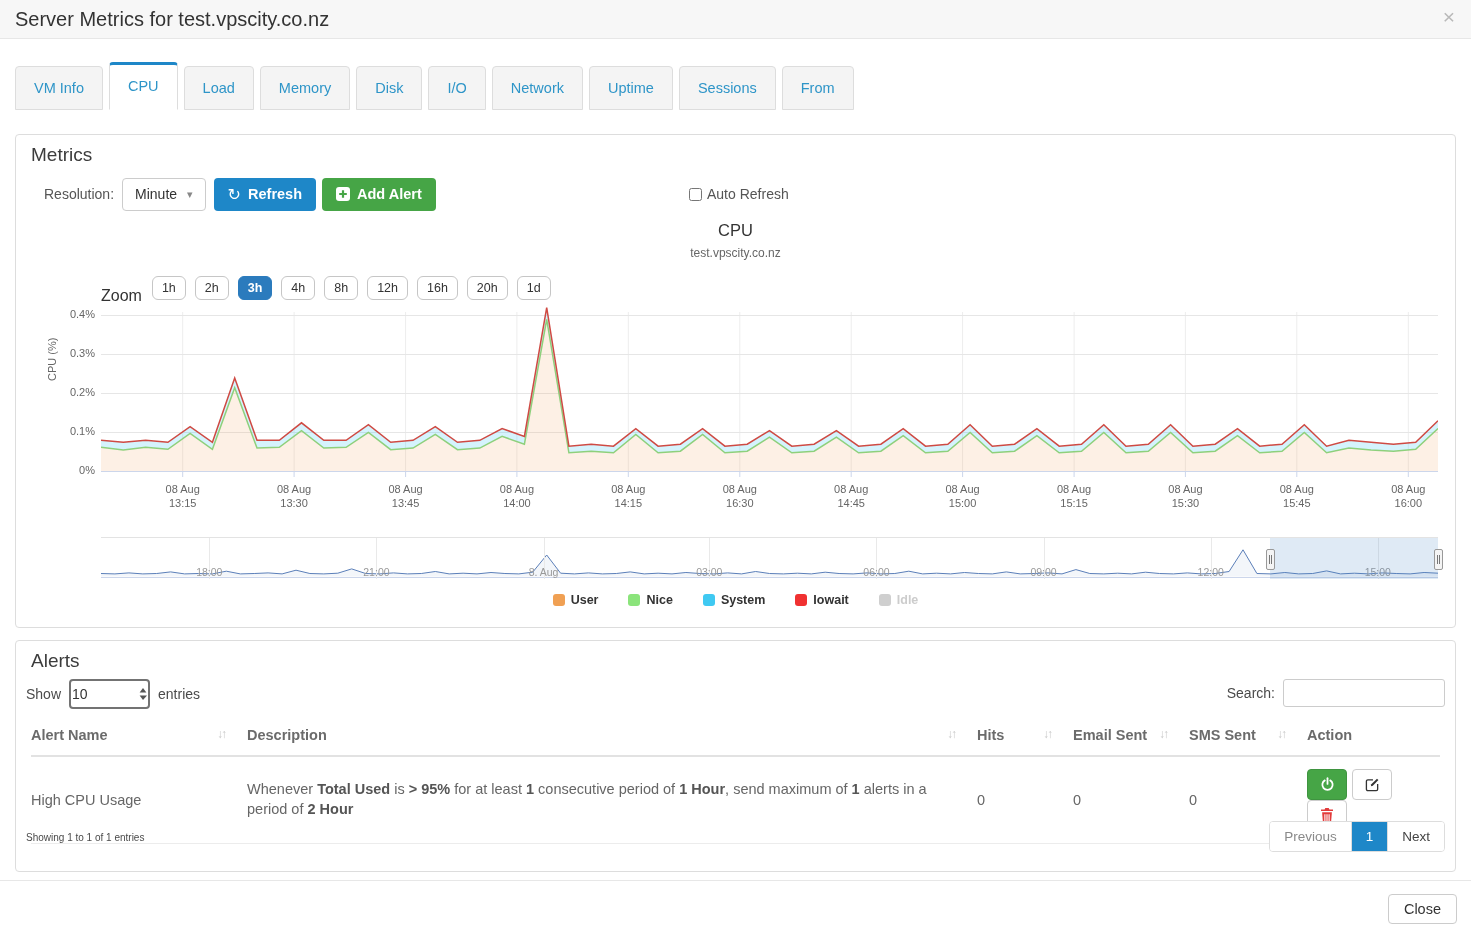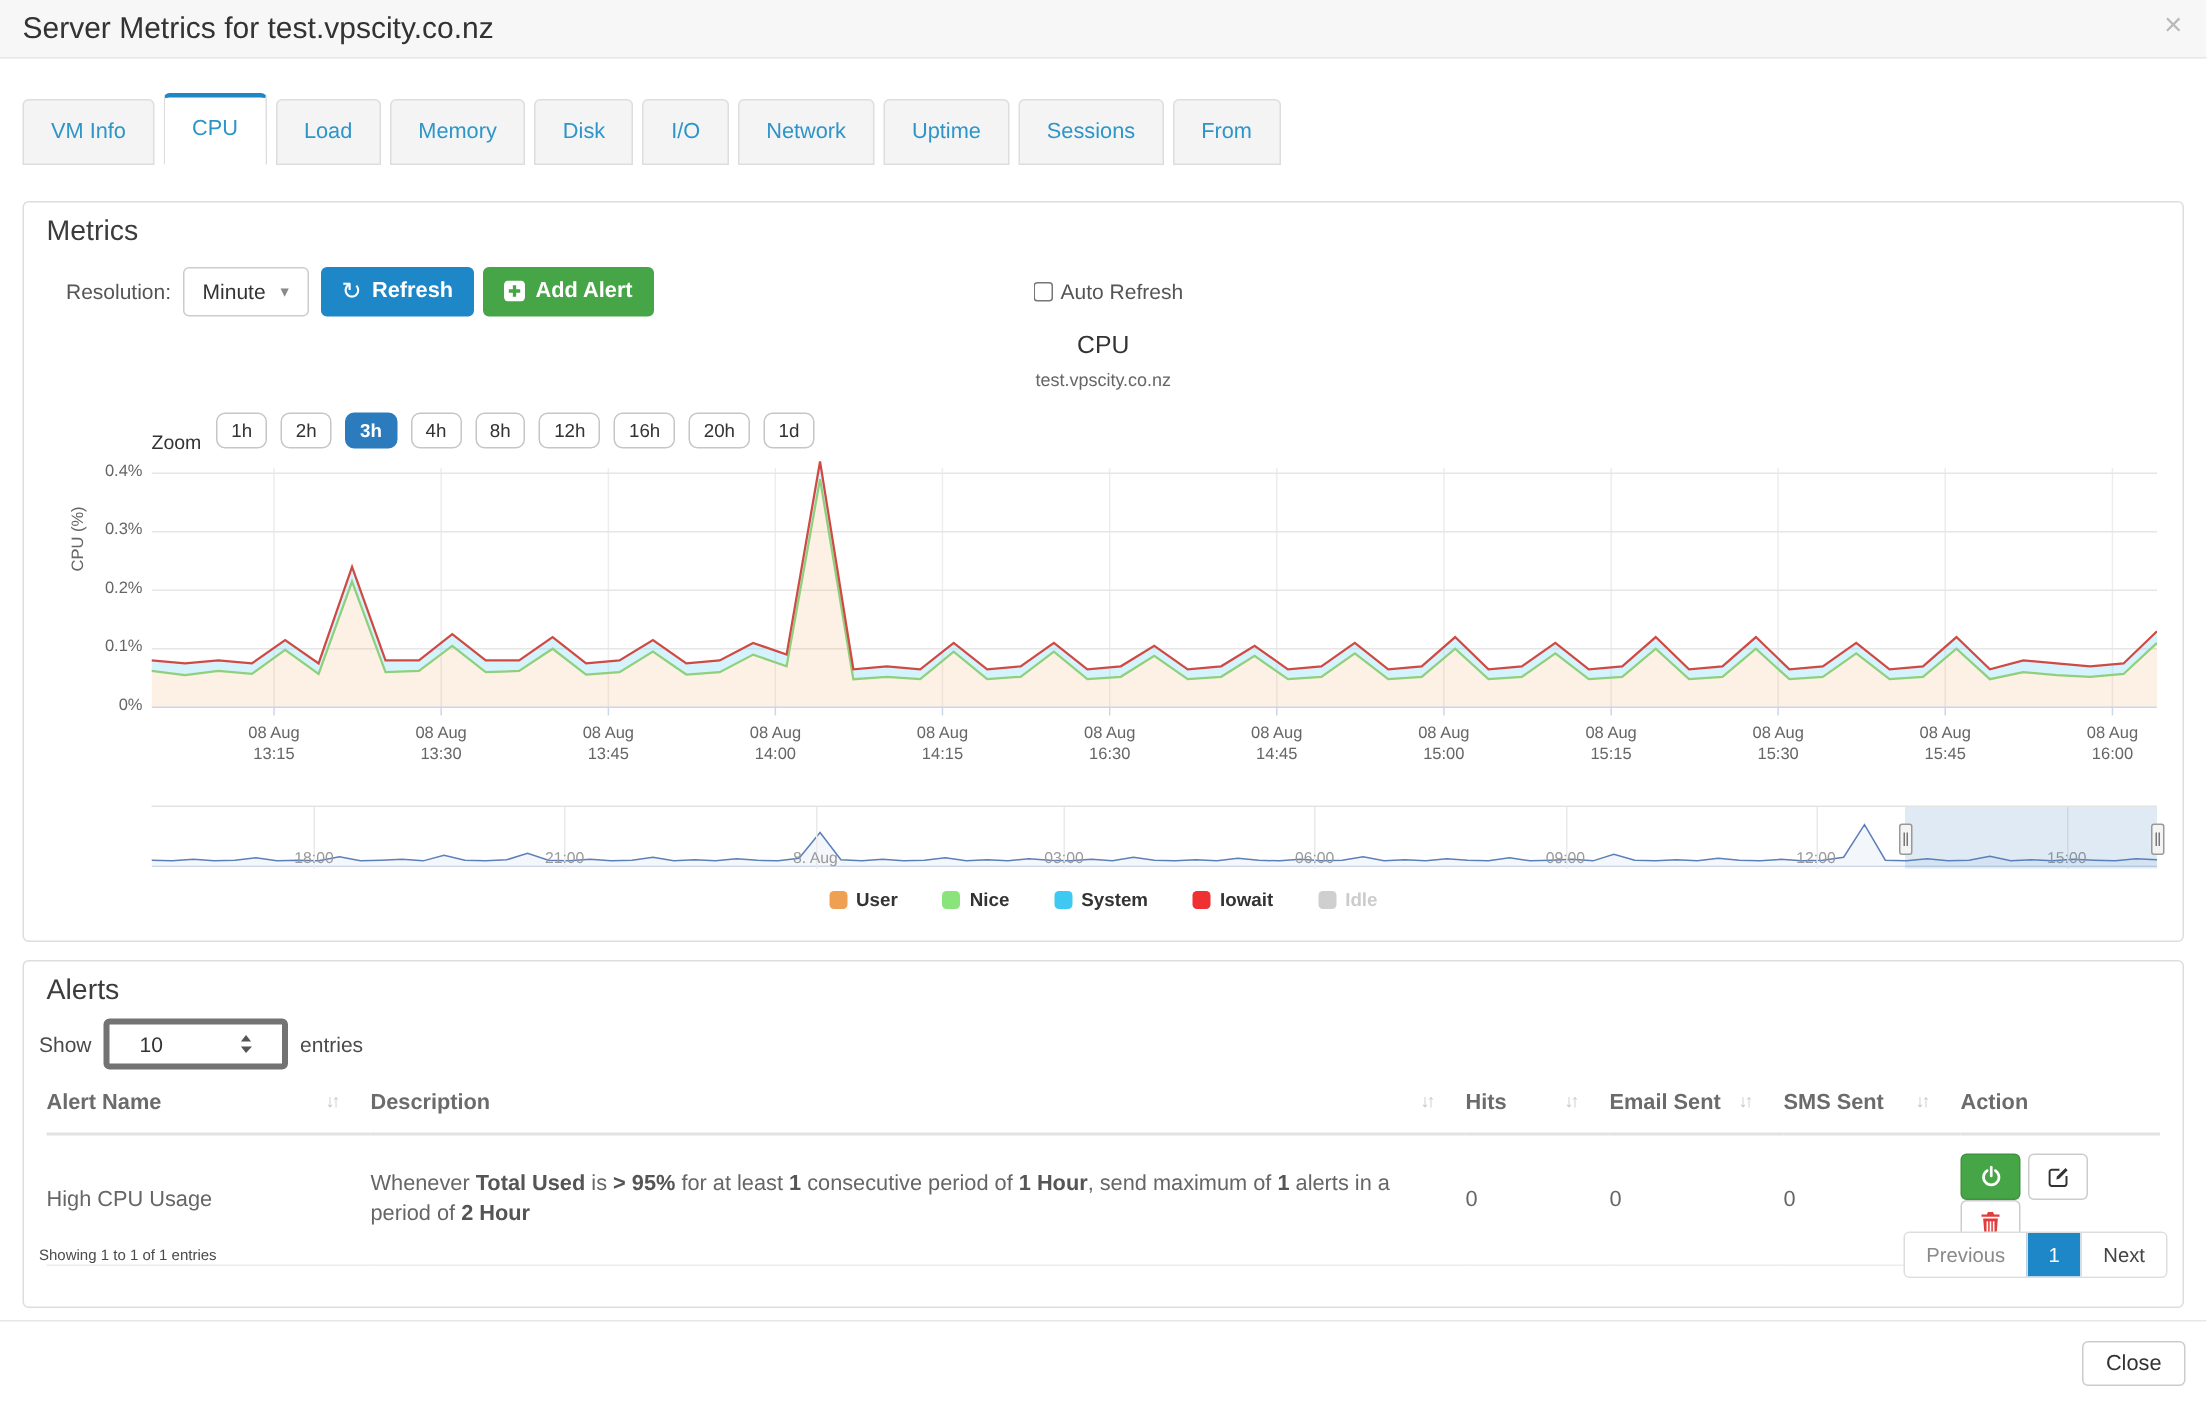--- a/index.html
+++ b/index.html
@@ -39,21 +39,21 @@
   .refresh-glyph{font-size:16px;font-weight:normal;}
   .auto-refresh{position:absolute;left:673px;top:51px;display:flex;align-items:center;gap:5px;color:#555;}
   .auto-refresh input{width:13px;height:13px;margin:0;}
 
   
   .chart-title{position:absolute;left:0;right:0;top:86px;text-align:center;font-size:16.5px;color:#333;}
   .chart-sub{position:absolute;left:0;right:0;top:111px;text-align:center;font-size:12px;color:#666;}
 
   
   .zoom-row{position:absolute;left:85px;top:136px;display:flex;align-items:center;}
-  .zoom-row .zlbl{font-size:13px;color:#333;margin-right:10px;margin-top:16px;}
+  .zoom-row .zlbl{font-size:16px;color:#333;margin-right:10px;margin-top:16px;}
   .zoom-btn{border:1px solid #c6c6c6;border-radius:6px;background:#fff;color:#333;font-size:12.5px;
             padding:4px 9px;margin-right:9px;cursor:pointer;font-family:inherit;}
   .zoom-btn.active{background:#2b7bbd;border-color:#2b7bbd;color:#fff;font-weight:bold;}
   .range-row{position:absolute;right:19px;top:137px;display:flex;align-items:center;gap:8px;font-size:13px;color:#444;}
   .range-box{border:1px solid #b9b9b9;border-radius:7px;padding:4px 8px;font-size:13px;color:#333;background:#fff;}
 
   
   .y-axis{position:absolute;left:0;top:171px;width:79px;height:166px;}
   .y-axis span{position:absolute;right:0;width:100%;text-align:right;font-size:11px;color:#666;}
   .y-title{position:absolute;left:30px;top:246px;font-size:11px;color:#666;transform:rotate(-90deg);transform-origin:left top;}
@@ -73,22 +73,22 @@
 
   
   .legend{position:absolute;left:0;right:0;top:458px;display:flex;justify-content:center;gap:30px;align-items:center;}
   .legend-item{display:flex;align-items:center;gap:6px;font-size:12.5px;font-weight:bold;color:#333;cursor:pointer;}
   .legend-item .sw{width:12px;height:12px;border-radius:3px;}
   .legend-item.disabled{color:#ccc;}
 
   
   .alerts-controls{position:absolute;left:10px;right:10px;top:38px;height:30px;}
   .show-group{position:absolute;left:0;top:0;display:flex;align-items:center;gap:8px;color:#4a4a4a;}
-  .show-select{display:flex;align-items:center;justify-content:space-between;width:75px;border:4px solid #737373;
-               border-radius:4px;background:#fff;padding:5px 20px;cursor:pointer;color:#333;}
+  .show-select{display:flex;align-items:center;justify-content:space-between;width:75px;border:2px solid #737373;
+               border-radius:4px;background:#fff;padding:5px 1px;cursor:pointer;color:#333;}
   .search-group{position:absolute;right:0;top:0;display:flex;align-items:center;gap:8px;color:#4a4a4a;}
   .search-input{width:148px;height:26px;border:1px solid #ccc;border-radius:3px;padding:0 6px;font-family:inherit;font-size:14px;}
 
   table.alerts{position:absolute;left:15px;top:76px;width:1409px;border-collapse:collapse;table-layout:fixed;}
   table.alerts th{font-size:14.5px;font-weight:bold;color:#6b6b6b;text-align:left;padding:10px 8px 12px 0;
                   border-bottom:2px solid #e2e2e2;}
   table.alerts th .sort{float:right;color:#c9c9c9;font-size:12px;letter-spacing:-2px;margin-right:14px;cursor:pointer;}
   table.alerts td{font-size:14.5px;color:#666;padding:12px 8px 12px 0;border-bottom:1px solid #ececec;vertical-align:middle;}
   td.desc{line-height:1.35;}
   td.desc .b{font-weight:bold;color:#555;}
@@ -324,20 +324,24 @@
     <div class="show-group">
       <span>Show</span>
       <div class="show-select">
         <span>10</span>
         <svg width="8" height="12" viewBox="0 0 8 12">
           <path d="M4 0l3.4 4.4H.6z" fill="#555"></path>
             <path d="M4 12L.6 7.6h7.4z" fill="#555"></path>
         </svg>
       </div>
       <span>entries</span>
+    </div>
+    <div class="search-group">
+      <span>Search:</span>
+      <input class="search-input" type="text" value="" style="">
     </div>
   </div>
 
   <table class="alerts">
     <colgroup>
         <col style="width: 216px;">
         <col style="width: 730px;">
         <col style="width: 96px;">
         <col style="width: 116px;">
         <col style="width: 118px;">

